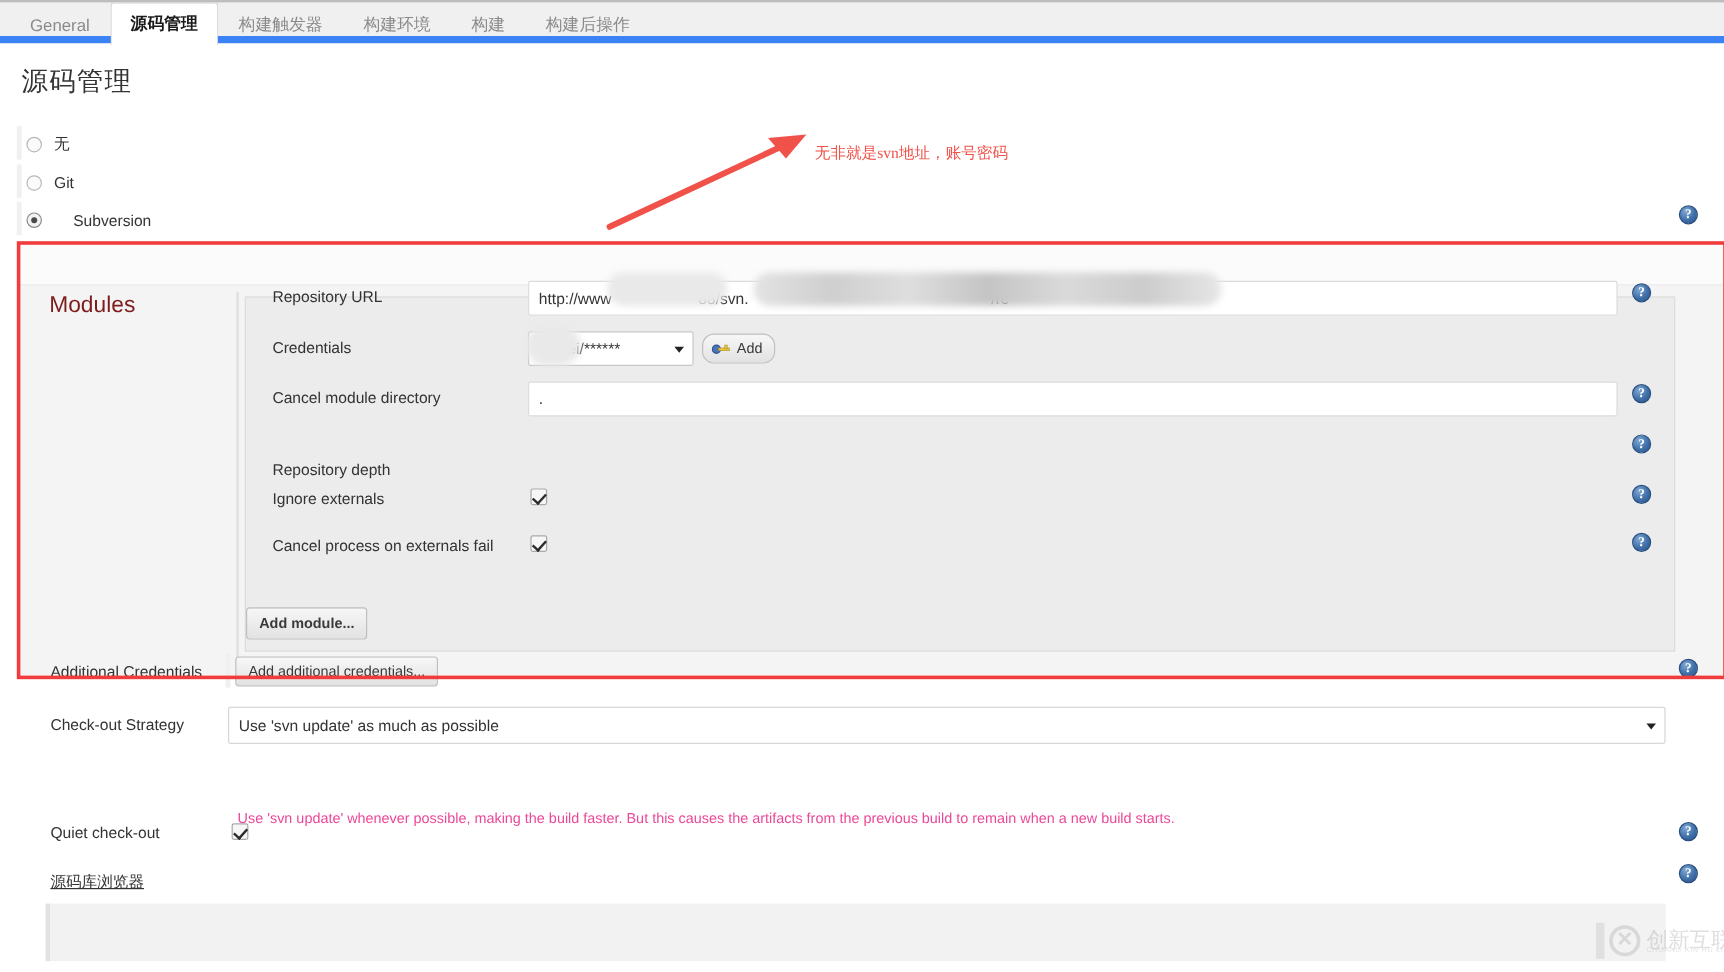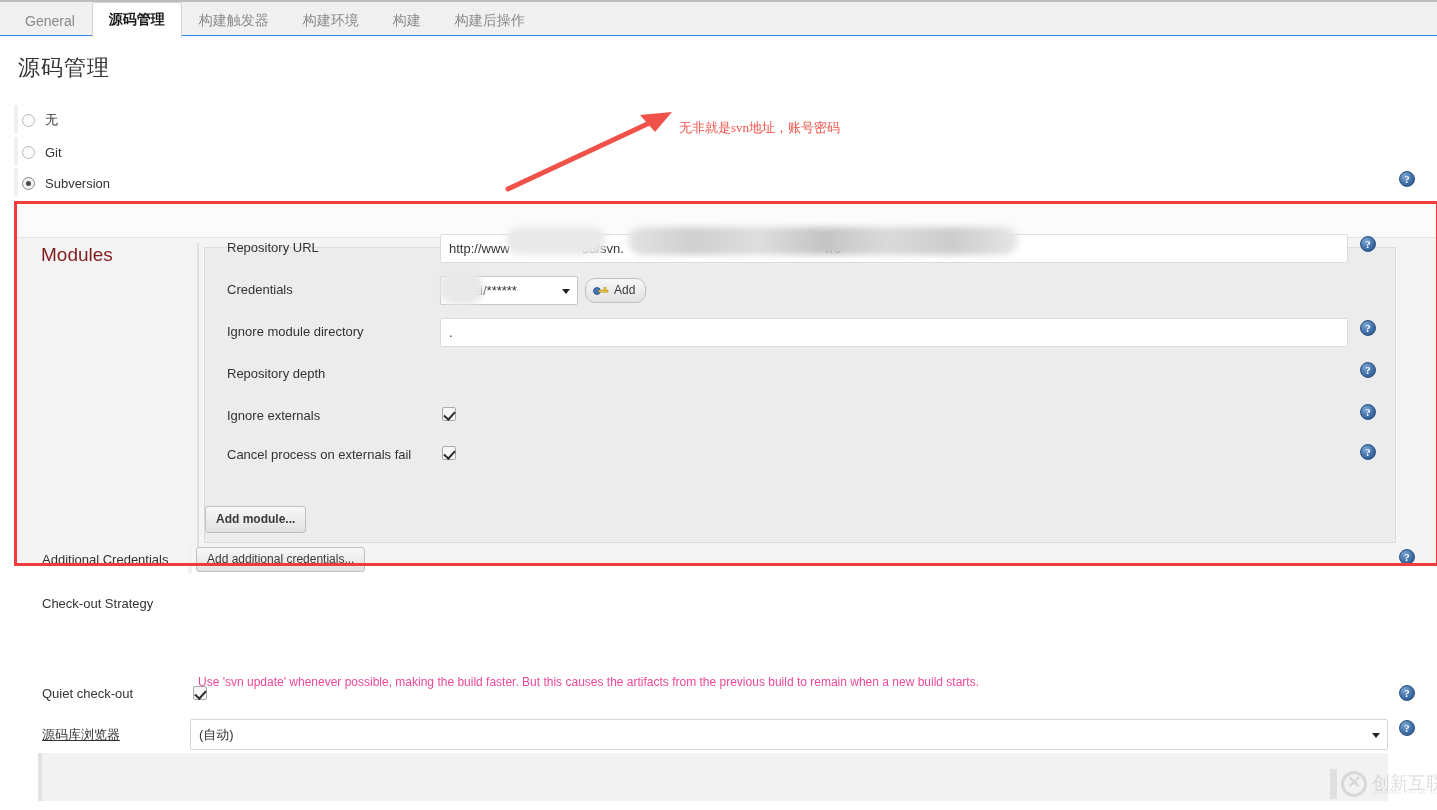--- a/index.html
+++ b/index.html
@@ -12,21 +12,21 @@
     font-size: 13px;
     color: #333333;
   }
   #root { position: relative; width: 1437px; height: 810px; background: #ffffff; }
 
   
   .tabbar {
     position: absolute; left: 0; top: 0; width: 1437px; height: 36px;
     background: #f0f0f0;
     border-top: 2px solid #bdbdbd;
-    border-bottom: 1px solid #3b82f6;
+    border-bottom: 6px solid #3b82f6;
     padding-left: 40px;
   }
   .tabs { position: absolute; left: 8px; top: 0; height: 36px; display: flex; align-items: stretch; }
   .tab {
     display: flex; align-items: center; justify-content: center;
     padding: 0 16px; height: 36px;
     font-size: 14px; color: #8a8a8a;
     cursor: pointer; white-space: nowrap;
     border: 1px solid transparent;
     border-bottom: none;
@@ -252,21 +252,21 @@
       <div class="radio-row" style="top:68px;">
         <div class="leftbar"></div>
         <span class="rad"></span>
         <span class="radio-label">无</span>
       </div>
       <div class="radio-row" style="top:100px;">
         <div class="leftbar"></div>
         <span class="rad"></span>
         <span class="radio-label">Git</span>
       </div>
-      <div class="radio-row" style="top:131px; z-index:6;">
+      <div class="radio-row" style="top:131px; z-index:6;gap:16px;">
         <div class="leftbar"></div>
         <span class="rad on"></span>
         <span class="radio-label">Subversion</span>
       </div>
 
       <div class="svn-head"></div>
       <div class="svn-body"></div>
       <div class="modules-divider"></div>
       <div class="modules-label">Modules</div>
       <div class="module-panel"></div>
@@ -288,25 +288,25 @@
       <div class="blur blur-round" style="left:430px; top:230px; width:46px; height:34px;"></div>
       <div class="btn withicon" style="left:577px; top:237px;border-radius:10px;">
         <svg class="key-icon" viewBox="0 0 16 10">
           <circle cx="4" cy="5" r="3.4" fill="#4a74b4" stroke="#2f5490" stroke-width="1"></circle>
           <rect x="6" y="4" width="9" height="2.2" fill="#e8c54a" stroke="#b89a22" stroke-width="0.6"></rect>
           <rect x="11" y="1.6" width="2" height="3" fill="#e8c54a" stroke="#b89a22" stroke-width="0.6"></rect>
         </svg>
         <span>Add</span>
       </div>
 
-      <div class="field-label" style="left:219px; top:283px;">Ignore module directory</div>
+      <div class="field-label" style="left:219px; top:283px;">Cancel module directory</div>
       <input class="tin" style="left: 432px; top: 277px; width: 908px;" value=".">
       <div class="help" style="left:1352px; top:279px;">?</div>
 
-      <div class="field-label" style="left:219px; top:325px;">Repository depth</div>
+      <div class="field-label" style="left:219px; top:343px;">Repository depth</div>
       <div class="help" style="left:1352px; top:321px;">?</div>
 
       <div class="field-label" style="left:219px; top:367px;">Ignore externals</div>
       <span class="cbx on" style="left:434px; top:366px;"></span>
       <div class="help" style="left:1352px; top:363px;">?</div>
 
       <div class="field-label" style="left:219px; top:406px;">Cancel process on externals fail</div>
       <span class="cbx on" style="left:434px; top:405px;"></span>
       <div class="help" style="left:1352px; top:403px;">?</div>
 
@@ -317,31 +317,31 @@
       <div class="svn-block"></div>
 
       <div class="lower-bar" style="left:180px; top:504px; height:28px;"></div>
       <div class="lower-label" style="left:34px; top:511px;">Additional Credentials</div>
       <div class="btn" style="left:188px; top:506px; height:25px; line-height:23px;">
         <span>Add additional credentials...</span>
       </div>
       <div class="help" style="left:1391px; top:508px;">?</div>
 
       <div class="lower-label" style="left:34px; top:555px;">Check-out Strategy</div>
+      <div class="sel" style="left:182px; top:548px; width:1198px; height:31px; line-height:29px; border-color:#d6d6d6;">
+        <span>Use 'svn update' as much as possible</span>
+        <span class="arw"></span>
+      </div>
       <div class="helptext" style="left:190px; top:634px; width:1170px;">Use 'svn update' whenever possible, making the build faster. But this causes the artifacts from the previous build to remain when a new build starts.</div>
 
       <div class="lower-label" style="left:34px; top:645px;">Quiet check-out</div>
       <span class="cbx on" style="left:185px; top:645px;"></span>
       <div class="help" style="left:1391px; top:644px;">?</div>
 
       <div class="lower-label" style="left:34px; top:685px;text-decoration:underline;">源码库浏览器</div>
-      <div class="sel" style="left:182px; top:678px; width:1198px; height:31px; line-height:29px; border-color:#d6d6d6;">
-        <span>(自动)</span>
-        <span class="arw"></span>
-      </div>
       <div class="help" style="left:1391px; top:679px;">?</div>
 
       <div class="lower-bar" style="left:30px; top:712px; height:48px; background:#e2e2e2;"></div>
       <div style="position:absolute; left:34px; top:712px; width:1346px; height:48px; background:#f2f2f2;"></div>
     </div>
   </div>
 
   <svg class="anno-arrow" width="190" height="90" viewBox="0 0 190 90">
     <line x1="8" y1="84" x2="158" y2="14" stroke="#f0524a" stroke-width="5" stroke-linecap="round"></line>
     <polygon points="172,7 140,10 155,27" fill="#f0524a"></polygon>

